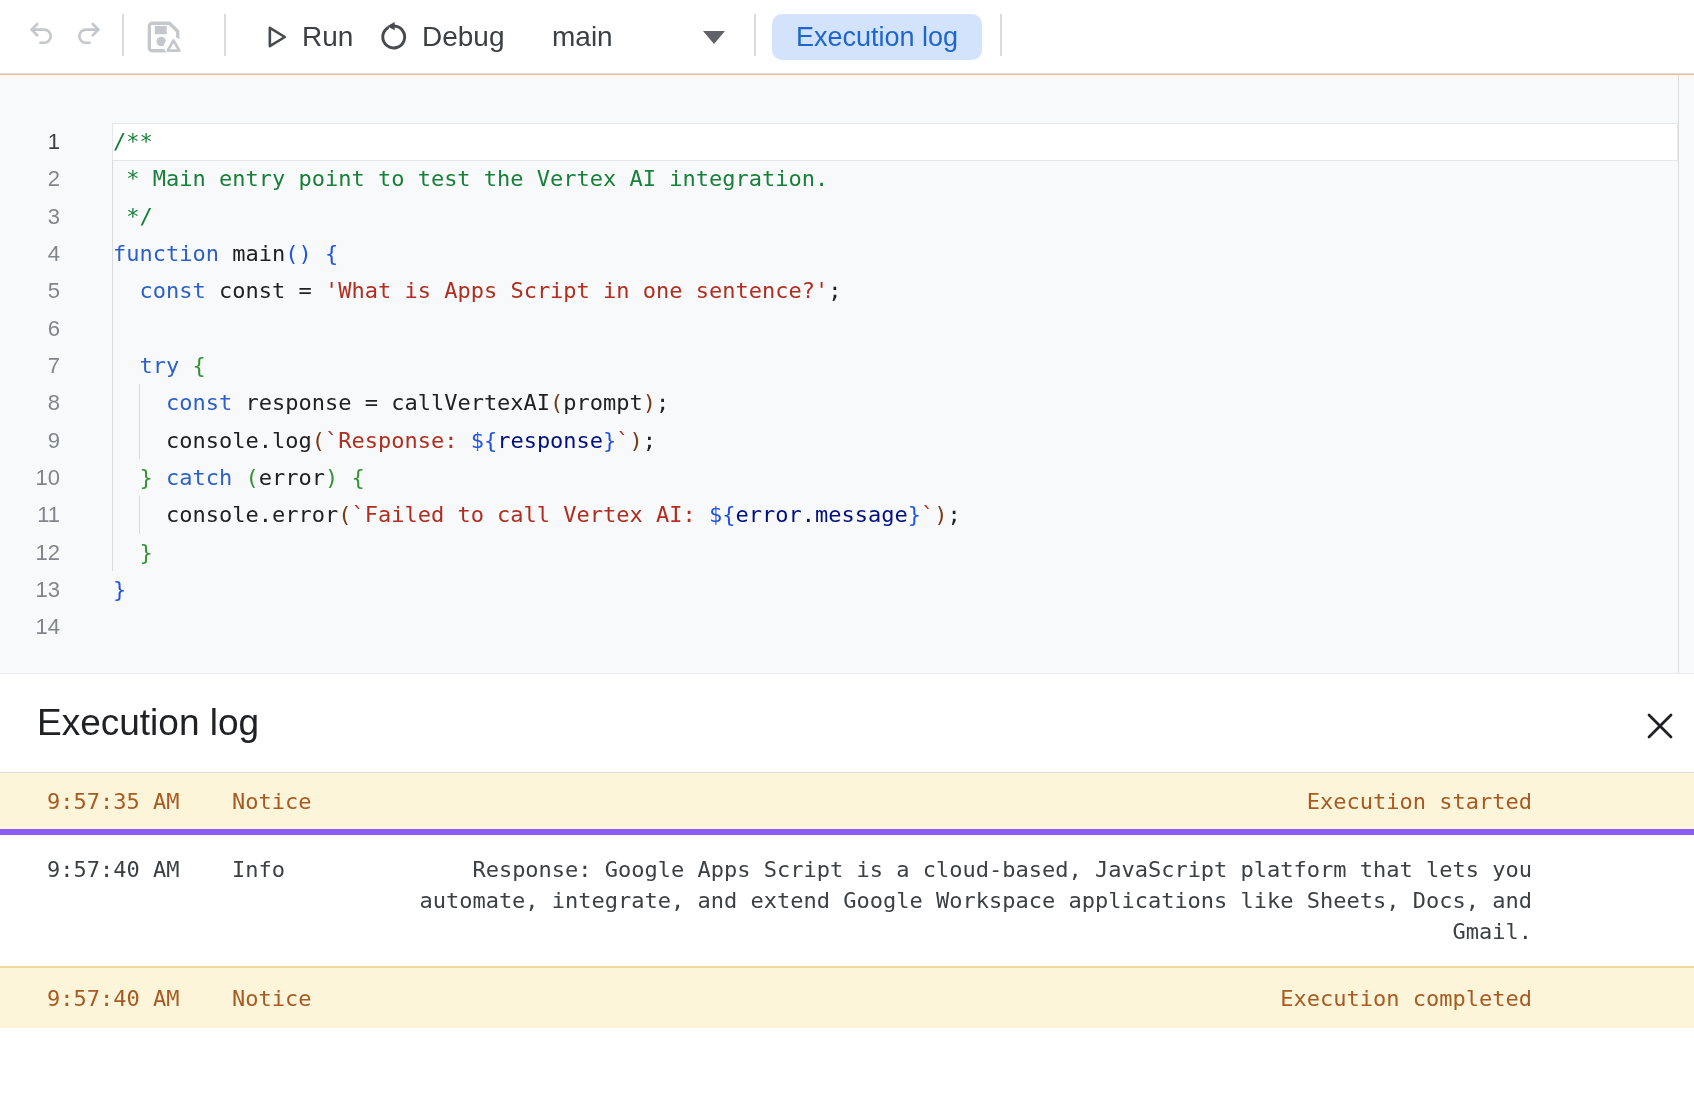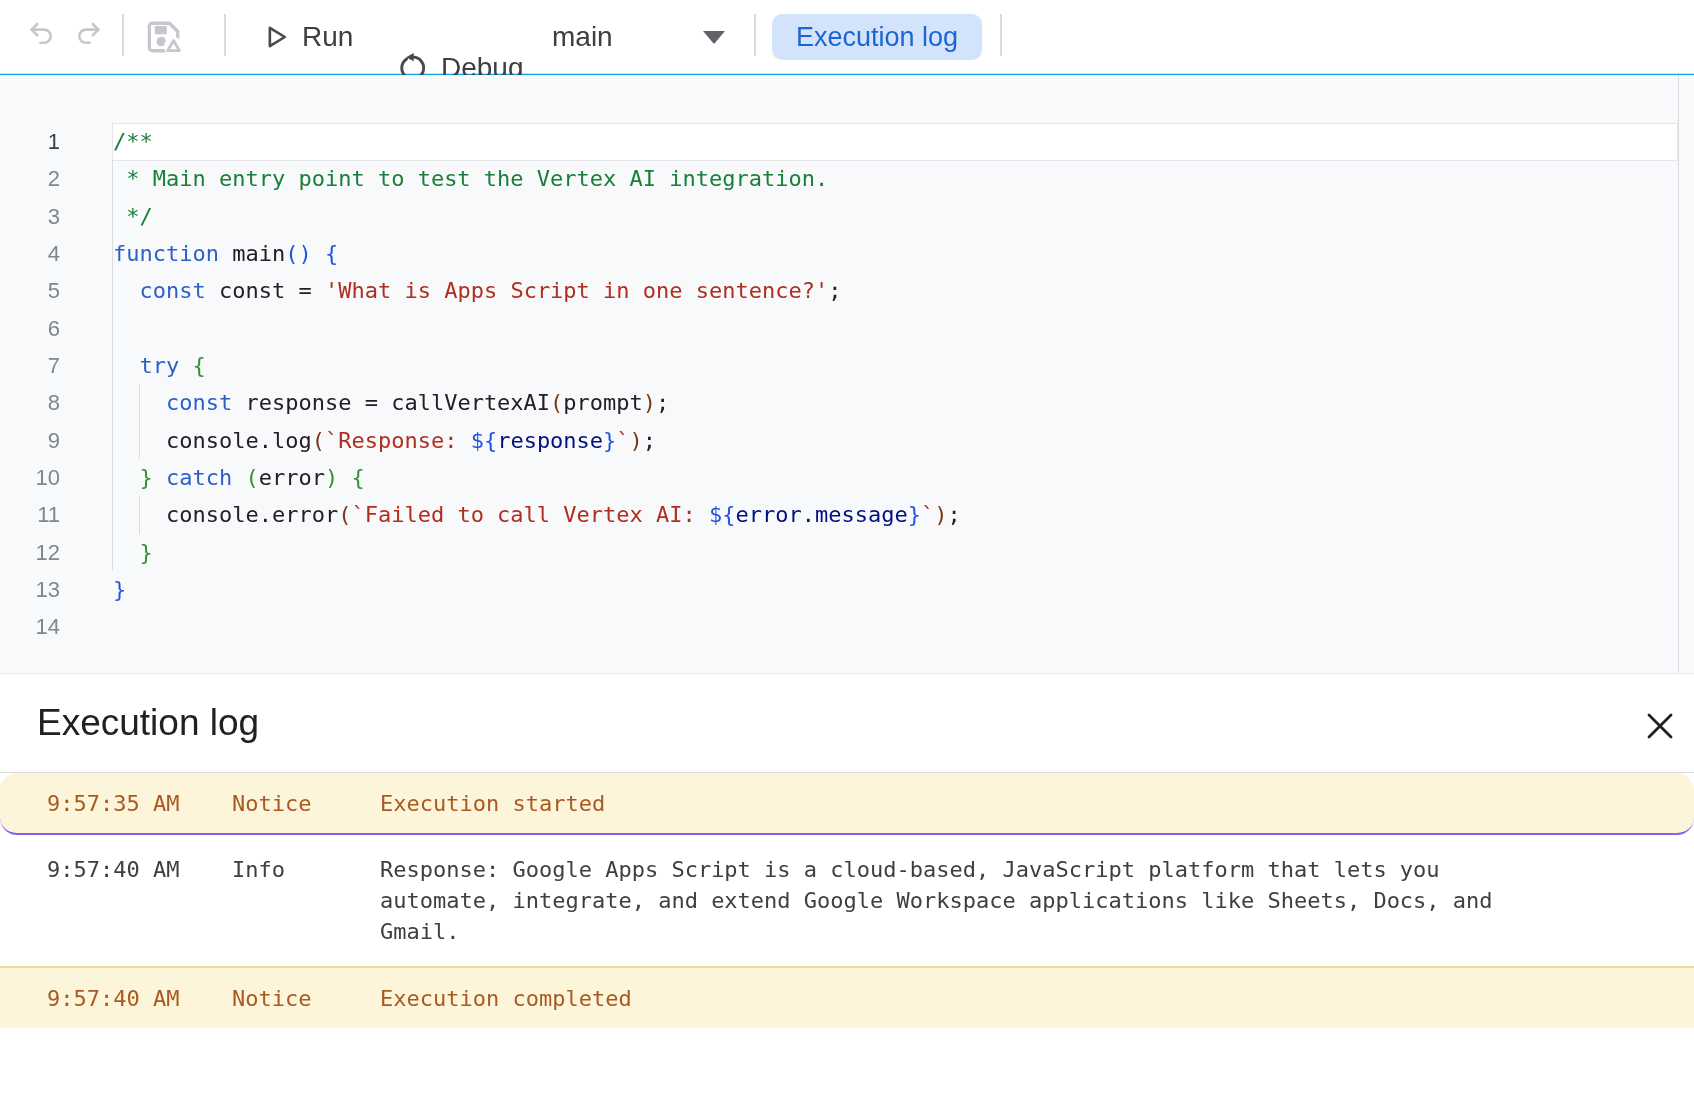--- a/index.html
+++ b/index.html
@@ -1,19 +1,19 @@
 <!DOCTYPE html>
 <html><head>
 <meta charset="utf-8">
 <style>
   * { box-sizing: border-box; margin: 0; padding: 0; }
   body { background:#fff; }
   .screen {
     position: relative; width: 1694px; height: 1098px;
-    background: #0ea5e9; overflow: hidden;
+    background: #fdba74; overflow: hidden;
     font-family: "Liberation Sans", sans-serif;
     color: #202124;
   }
 
   
   .toolbar { position:absolute; left:0; top:0; width:100%; height:74px;
              background:#fff; border-bottom:1px solid #dadce0; }
   .toolbar .tdiv { position:absolute; top:14px; width:2px; height:42px; background:#d8dbdf; }
   .icon-btn { position:absolute; background:none; border:none; cursor:pointer; }
   .tool-btn { position:absolute; top:0; height:74px; display:flex; align-items:center; gap:12px;
@@ -53,26 +53,26 @@
   .log-panel { position:absolute; left:0; top:673px; width:100%; height:425px;
                background:#fff; border-top:1px solid #e8eaed; }
   .log-header { position:relative; height:99px; border-bottom:1px solid #dadce0; }
   .log-title { position:absolute; left:37px; top:50%; transform:translateY(-50%);
                font-size:37px; font-weight:500; color:#202124; }
   .close-btn { position:absolute; right:18px; top:36px; width:32px; height:32px;
                background:none; border:none; cursor:pointer; padding:0; }
   .log-row { display:flex; padding-left:47px;
              font-family:"DejaVu Sans Mono", monospace; font-size:22px; }
   .log-row.notice { height:62px; align-items:center; background:#fdf5d9; color:#a85a22; }
-  .log-row.notice.first  { border-bottom:2px solid #8b5cf6;border-radius:17px; }
+  .log-row.notice.first  { border-bottom:6px solid #8b5cf6; }
   .log-row.notice.last   { border-top:2px solid #eed998; }
   .log-row.info { padding-top:19px; padding-bottom:19px; background:#fff; color:#3c4043; }
   .log-time  { width:185px; flex:none; line-height:31px; }
   .log-level { width:148px; flex:none; line-height:31px; }
-  .log-message { width:1152px; flex:none; line-height:31px; word-wrap:normal; }
+  .log-message { width:1152px; flex:none; line-height:31px; word-wrap:normal;text-align:right; }
 
   svg { display:block; }
 </style>
 </head>
 <body>
 
 <div class="screen">
 
   <div class="toolbar">
 
@@ -112,21 +112,21 @@
 
     <button class="tool-btn" style="left:264px;">
       <span>
         <svg width="26" height="26" viewBox="0 0 20 20" fill="none" stroke="#474a4e" stroke-width="2" stroke-linejoin="round">
           <path d="M4.5 3 L16 10 L4.5 17 Z"></path>
         </svg>
       </span>
       <span>Run</span>
     </button>
 
-    <button class="tool-btn" style="left:397px;margin-top:31px;">
+    <button class="tool-btn" style="left:378px;">
       <span>
         <svg width="32" height="32" viewBox="0 0 24 24" fill="none">
           <path d="M7.2 5.2 A8.2 8.2 0 1 0 12 3.8" stroke="#474a4e" stroke-width="2.2" stroke-linecap="round"></path>
           <path d="M12.5 0.8 L12.5 7 L6.8 3.9 Z" fill="#474a4e"></path>
         </svg>
       </span>
       <span>Debug</span>
     </button>
 
     <button class="tool-btn" style="left:552px;">

